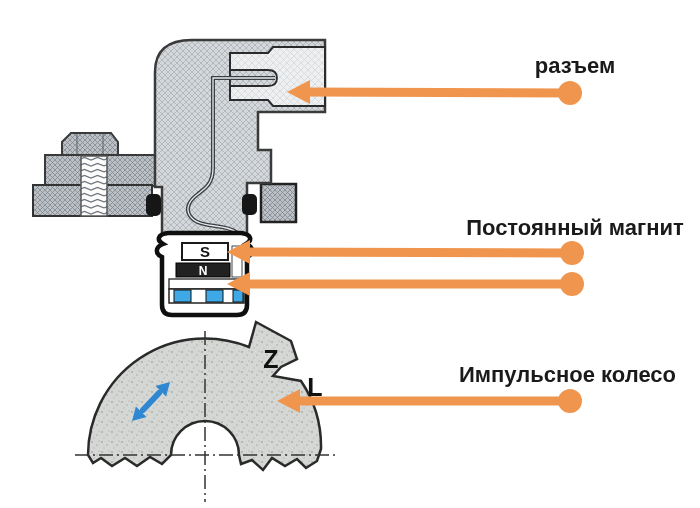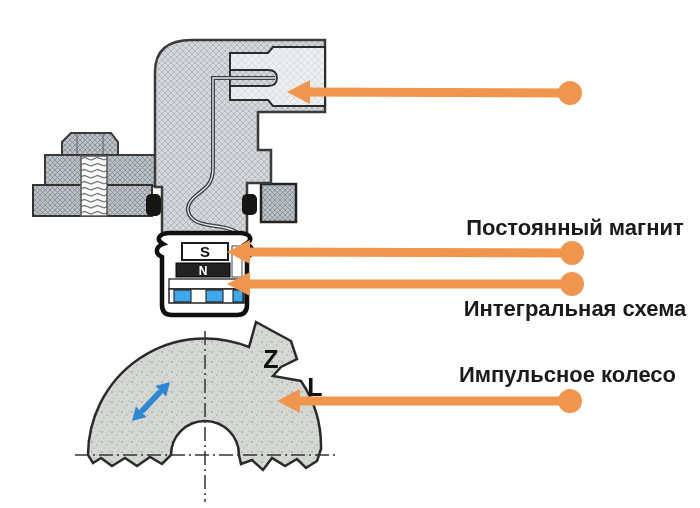--- a/index.html
+++ b/index.html
@@ -160,23 +160,24 @@
       <g>
         <line x1="296" y1="401" x2="570" y2="401" stroke="#F0954E" stroke-width="9"></line>
         <polygon points="277,401 300,389 300,413"></polygon>
         <circle cx="570" cy="401" r="12"></circle>
       </g>
     </g>
   </svg>
 
   <div class="lbl" style="left:435px;top:27px;width:280px;">
     <br>
+    <span>разъем</span>
   </div>
 
   <div class="lbl" style="left:430px;top:215px;width:290px;">Постоянный магнит</div>
 
   <div class="lbl" style="left:430px;top:296px;width:290px;">
-    <span>Интегральная схема</span><br>
+    <br>
   </div>
 
   <div class="lbl" style="left:425px;top:362px;width:285px;">Импульсное колесо</div>
 
 </div>
 
 </body></html>

